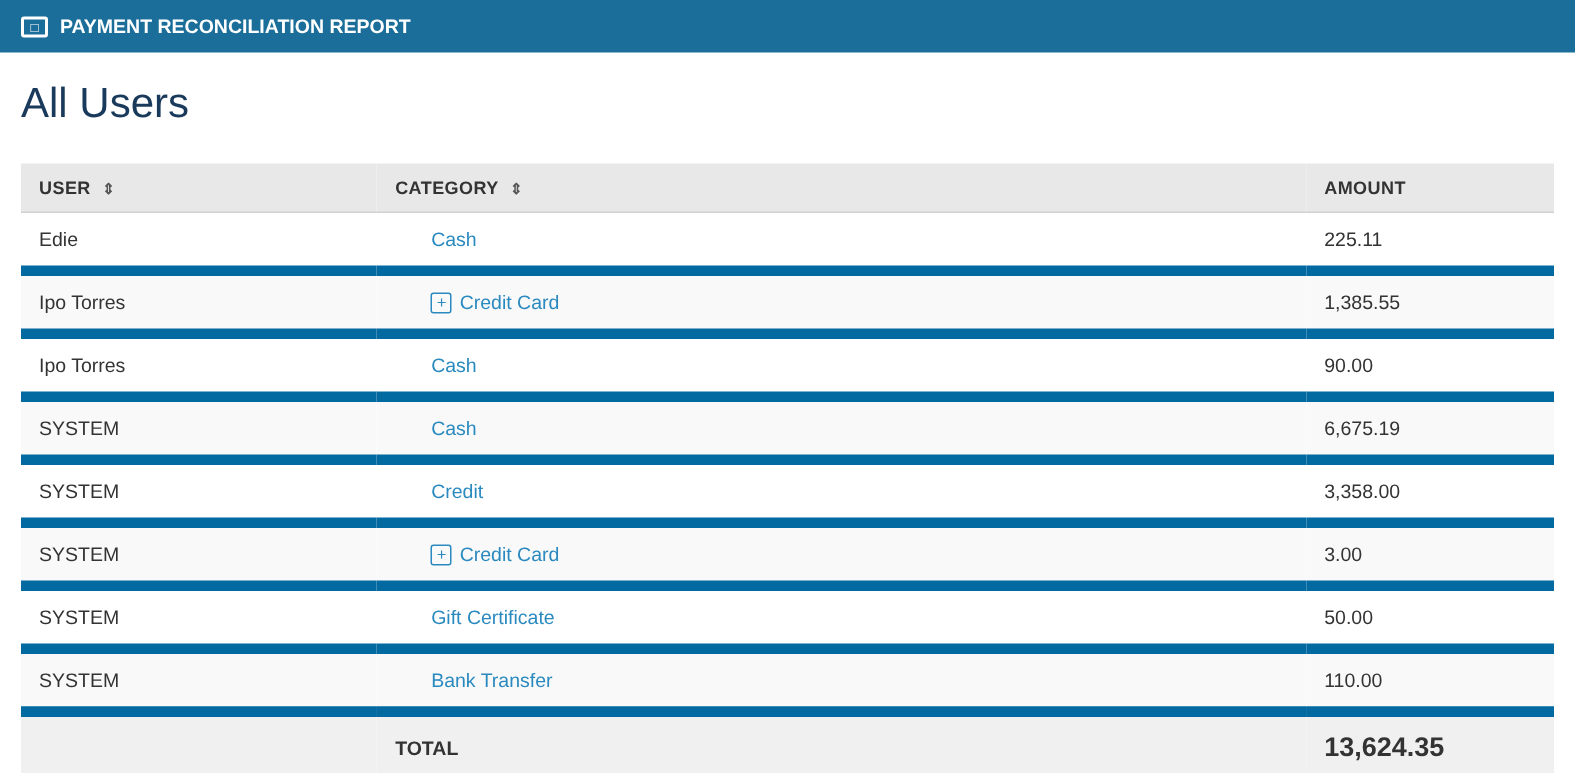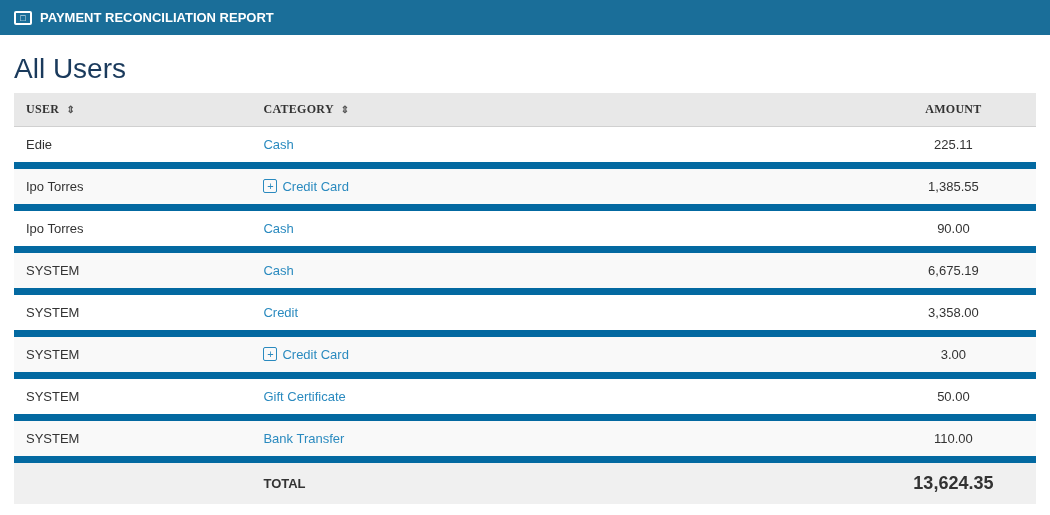--- a/index.html
+++ b/index.html
@@ -24,35 +24,34 @@
       align-items: center;
       justify-content: center;
       font-size: 9px;
       flex-shrink: 0;
     }
 
     .page-title {
       font-size: 28px;
       font-weight: 300;
       color: #1a3a5c;
-      padding: 18px 14px 8px 14px;
+      padding: 18px 14px 24px 14px;
     }
 
     .table-container {
       padding: 0 14px;
     }
 
     table {
       width: 100%;
       border-collapse: collapse;
     }
 
     thead tr {
       background: #e8e8e8;
-      font-family: Liberation Serif, serif;
     }
 
     thead th {
       padding: 9px 12px;
       text-align: left;
       font-size: 12px;
       font-weight: bold;
       color: #333;
       text-transform: uppercase;
       letter-spacing: 0.3px;
@@ -84,40 +83,41 @@
 
     tbody td {
       padding: 10px 12px;
       vertical-align: middle;
     }
 
     .category-link {
       color: #2a8abf;
       text-decoration: none;
       display: flex;
-      align-items: flex-start;
+      align-items: flex-end;
       gap: 5px;
+      margin-left: 24px;
     }
 
     .expand-icon {
       display: inline-flex;
       align-items: center;
       justify-content: center;
       width: 14px;
       height: 14px;
       border: 1px solid #2a8abf;
       border-radius: 2px;
       font-size: 11px;
       color: #2a8abf;
       flex-shrink: 0;
       cursor: pointer;
     }
 
     .amount-col {
-      text-align: center;
+      text-align: left;
       width: 160px;
     }
 
     .user-col {
       width: 230px;
     }
 
     .category-col {
       width: 600px;
     }

